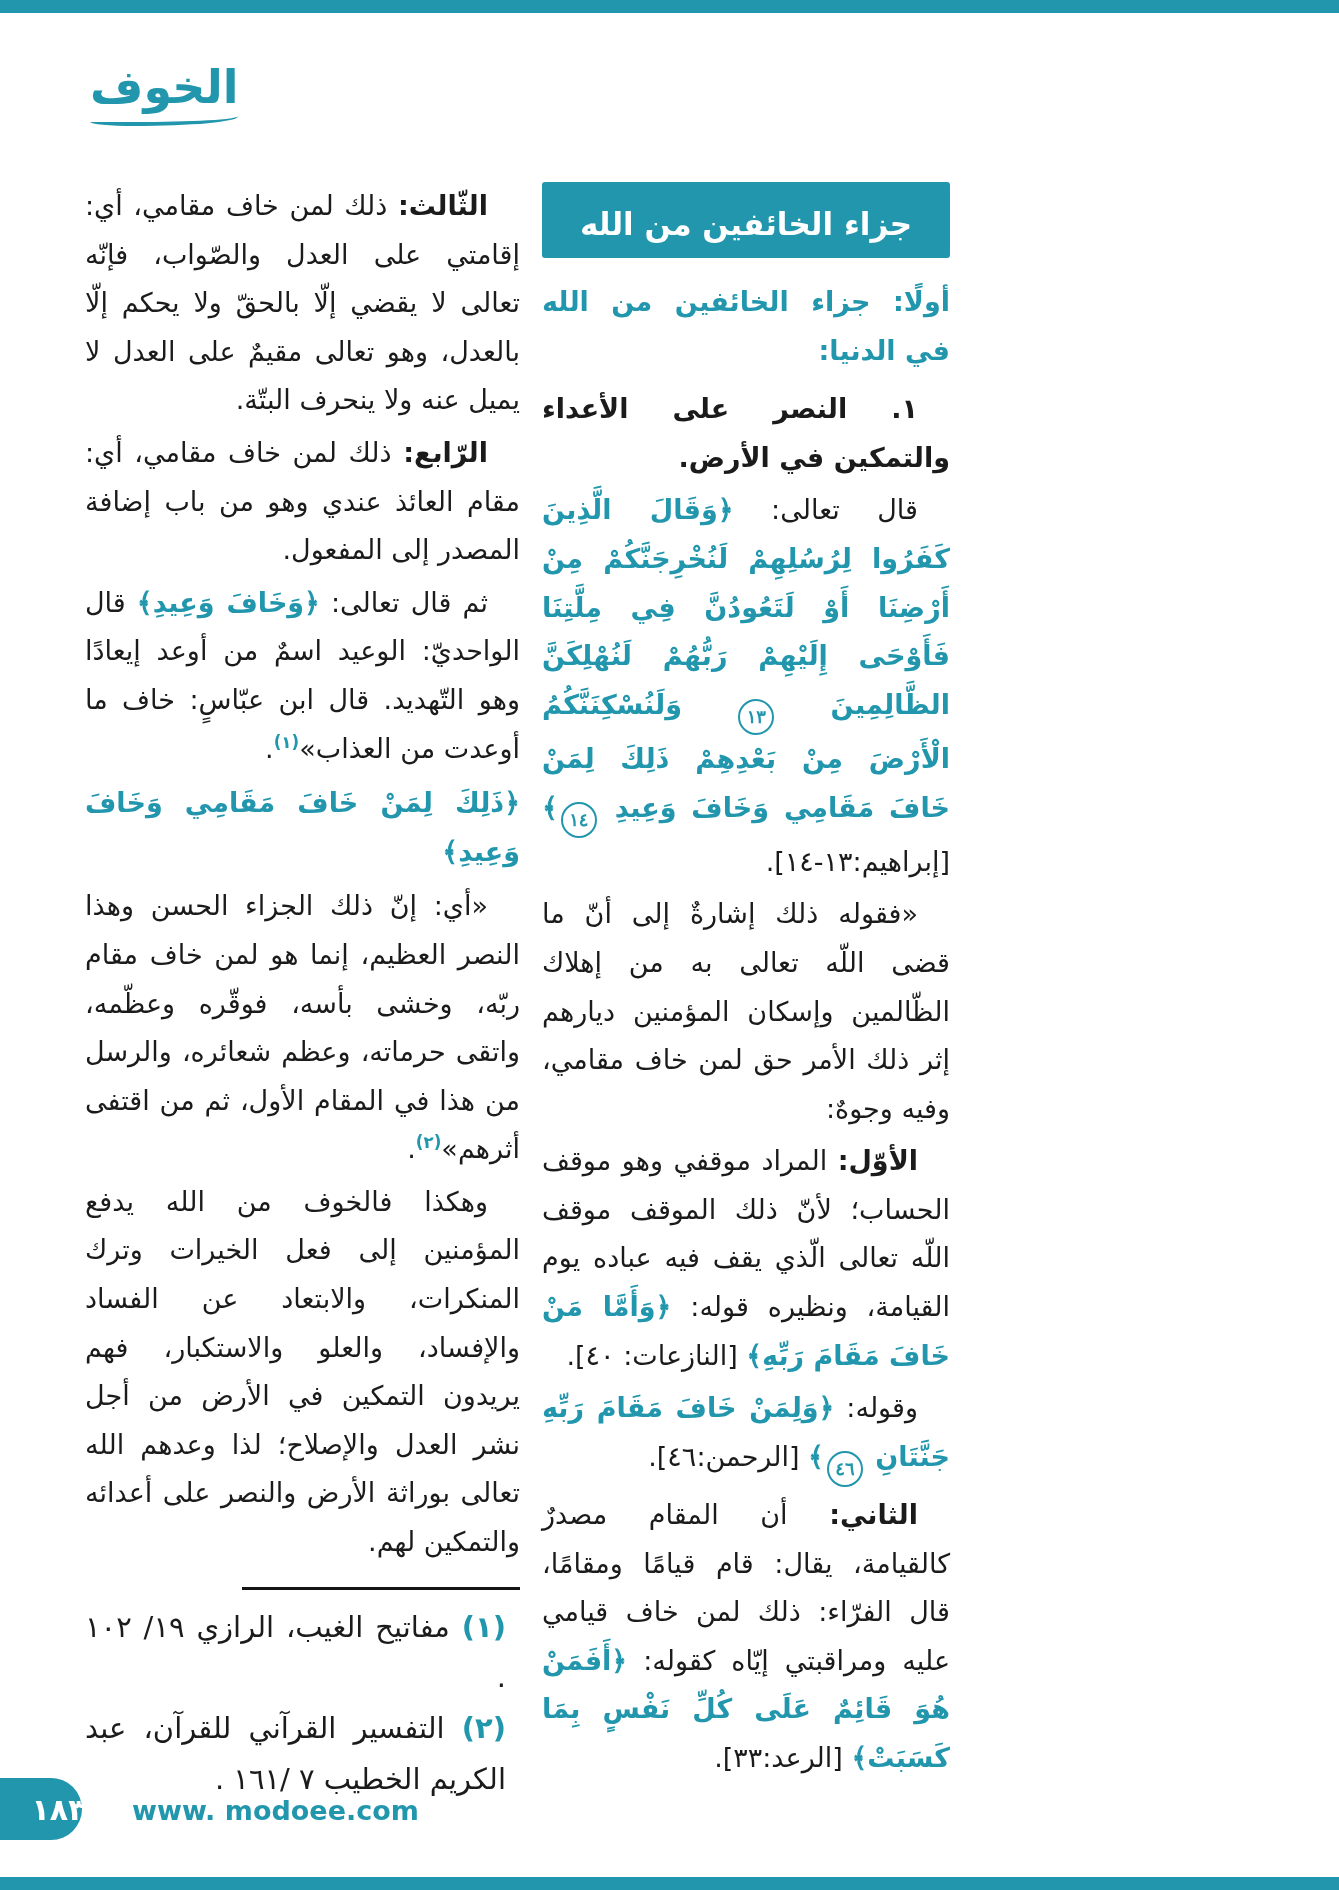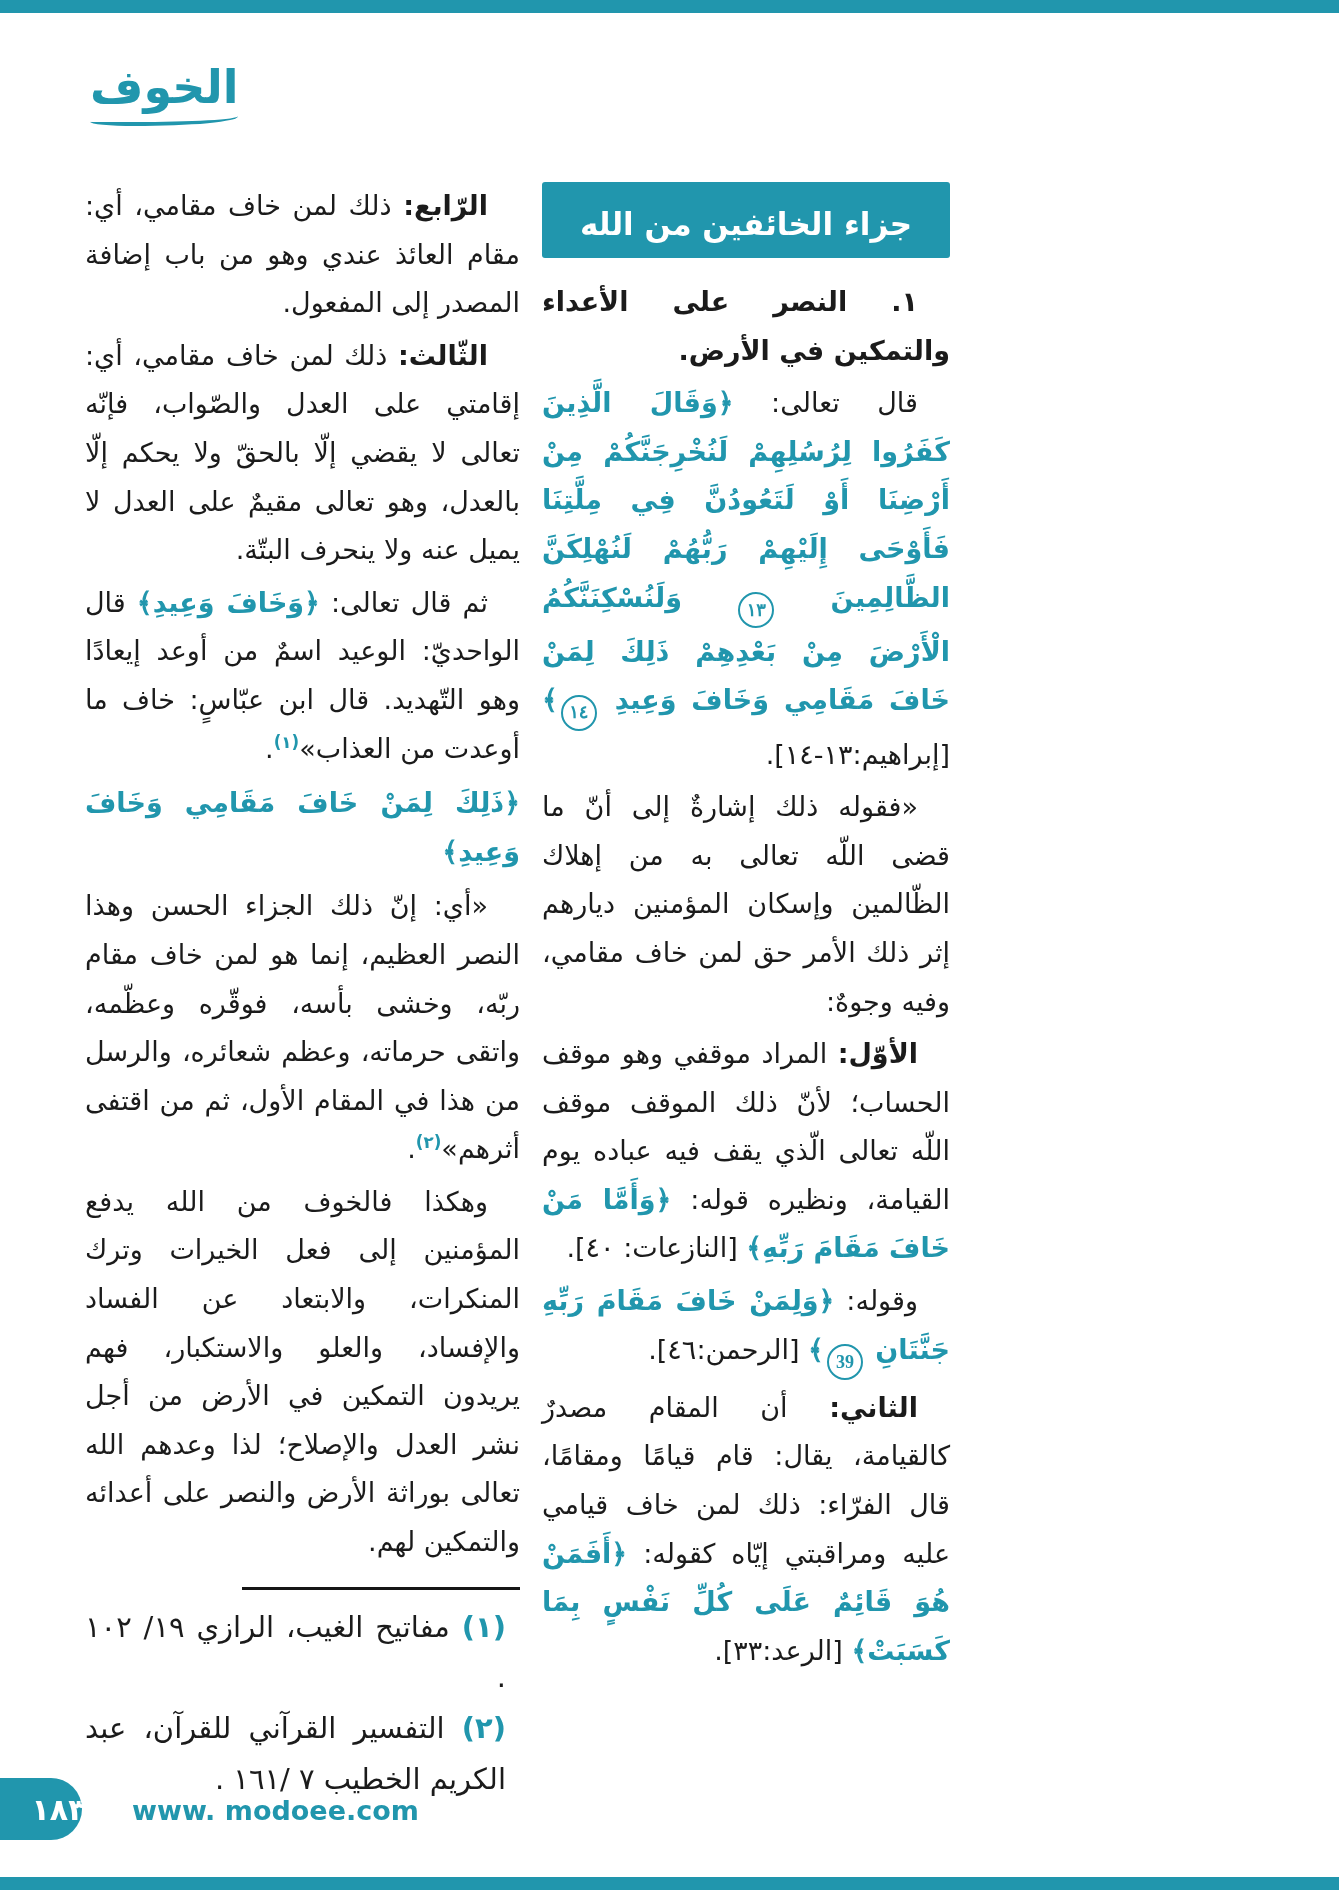--- a/index.html
+++ b/index.html
@@ -137,31 +137,32 @@
   <div class="bar top"></div>
 
   <div class="logo">الخوف</div>
 
   <div class="content">
 
     <section class="col col-right">
       <div class="header-box">
         <span>جزاء الخائفين من الله</span>
       </div>
+      <p class="para teal-heading"><span class="run-t">أولًا: جزاء الخائفين من الله في الدنيا:</span></p>
       <p class="para bold-point"><span class="run-b">١. النصر على الأعداء والتمكين في الأرض.</span></p>
       <p class="para"><span class="run-n">قال تعالى: </span><span class="run-q">﴿وَقَالَ الَّذِينَ كَفَرُوا لِرُسُلِهِمْ لَنُخْرِجَنَّكُمْ مِنْ أَرْضِنَا أَوْ لَتَعُودُنَّ فِي مِلَّتِنَا فَأَوْحَى إِلَيْهِمْ رَبُّهُمْ لَنُهْلِكَنَّ الظَّالِمِينَ </span><span class="run-a">١٣</span><span class="run-q"> وَلَنُسْكِنَنَّكُمُ الْأَرْضَ مِنْ بَعْدِهِمْ ذَلِكَ لِمَنْ خَافَ مَقَامِي وَخَافَ وَعِيدِ </span><span class="run-a">١٤</span><span class="run-q">﴾</span><span class="run-n"> [إبراهيم:١٣-١٤].</span></p>
       <p class="para"><span class="run-n">«فقوله ذلك إشارةٌ إلى أنّ ما قضى اللّه تعالى به من إهلاك الظّالمين وإسكان المؤمنين ديارهم إثر ذلك الأمر حق لمن خاف مقامي، وفيه وجوهٌ:</span></p>
       <p class="para"><span class="run-b">الأوّل:</span><span class="run-n"> المراد موقفي وهو موقف الحساب؛ لأنّ ذلك الموقف موقف اللّه تعالى الّذي يقف فيه عباده يوم القيامة، ونظيره قوله: </span><span class="run-q">﴿وَأَمَّا مَنْ خَافَ مَقَامَ رَبِّهِ﴾</span><span class="run-n"> [النازعات: ٤٠].</span></p>
-      <p class="para"><span class="run-n">وقوله: </span><span class="run-q">﴿وَلِمَنْ خَافَ مَقَامَ رَبِّهِ جَنَّتَانِ </span><span class="run-a">39</span><span class="run-q">﴾</span><span class="run-n"> [الرحمن:٤٦].</span></p>
+      <p class="para"><span class="run-n">وقوله: </span><span class="run-q">﴿وَلِمَنْ خَافَ مَقَامَ رَبِّهِ جَنَّتَانِ </span><span class="run-a">٤٦</span><span class="run-q">﴾</span><span class="run-n"> [الرحمن:٤٦].</span></p>
       <p class="para"><span class="run-b">الثاني:</span><span class="run-n"> أن المقام مصدرٌ كالقيامة، يقال: قام قيامًا ومقامًا، قال الفرّاء: ذلك لمن خاف قيامي عليه ومراقبتي إيّاه كقوله: </span><span class="run-q">﴿أَفَمَنْ هُوَ قَائِمٌ عَلَى كُلِّ نَفْسٍ بِمَا كَسَبَتْ﴾</span><span class="run-n"> [الرعد:٣٣].</span></p>
     </section>
 
     <section class="col col-left">
+      <p class="para"><span class="run-b">الثّالث:</span><span class="run-n"> ذلك لمن خاف مقامي، أي: إقامتي على العدل والصّواب، فإنّه تعالى لا يقضي إلّا بالحقّ ولا يحكم إلّا بالعدل، وهو تعالى مقيمٌ على العدل لا يميل عنه ولا ينحرف البتّة.</span></p>
       <p class="para"><span class="run-b">الرّابع:</span><span class="run-n"> ذلك لمن خاف مقامي، أي: مقام العائذ عندي وهو من باب إضافة المصدر إلى المفعول.</span></p>
-      <p class="para"><span class="run-b">الثّالث:</span><span class="run-n"> ذلك لمن خاف مقامي، أي: إقامتي على العدل والصّواب، فإنّه تعالى لا يقضي إلّا بالحقّ ولا يحكم إلّا بالعدل، وهو تعالى مقيمٌ على العدل لا يميل عنه ولا ينحرف البتّة.</span></p>
       <p class="para"><span class="run-n">ثم قال تعالى: </span><span class="run-q">﴿وَخَافَ وَعِيدِ﴾</span><span class="run-n"> قال الواحديّ: الوعيد اسمٌ من أوعد إيعادًا وهو التّهديد. قال ابن عبّاسٍ: خاف ما أوعدت من العذاب»</span><span class="run-f">(١)</span><span class="run-n">.</span></p>
       <p class="para no-indent verse-line"><span class="run-q">﴿ذَلِكَ لِمَنْ خَافَ مَقَامِي وَخَافَ وَعِيدِ﴾</span></p>
       <p class="para"><span class="run-n">«أي: إنّ ذلك الجزاء الحسن وهذا النصر العظيم، إنما هو لمن خاف مقام ربّه، وخشى بأسه، فوقّره وعظّمه، واتقى حرماته، وعظم شعائره، والرسل من هذا في المقام الأول، ثم من اقتفى أثرهم»</span><span class="run-f">(٢)</span><span class="run-n">.</span></p>
       <p class="para"><span class="run-n">وهكذا فالخوف من الله يدفع المؤمنين إلى فعل الخيرات وترك المنكرات، والابتعاد عن الفساد والإفساد، والعلو والاستكبار، فهم يريدون التمكين في الأرض من أجل نشر العدل والإصلاح؛ لذا وعدهم الله تعالى بوراثة الأرض والنصر على أعدائه والتمكين لهم.</span></p>
 
       <div class="footnote-sep"></div>
       <div class="footnotes">
         <p class="footnote"><span class="run-fnum">(١)</span><span class="run-ft"> مفاتيح الغيب، الرازي ١٩/ ١٠٢ .</span></p>
         <p class="footnote"><span class="run-fnum">(٢)</span><span class="run-ft"> التفسير القرآني للقرآن، عبد الكريم الخطيب ٧ /١٦١ .</span></p>
       </div>

